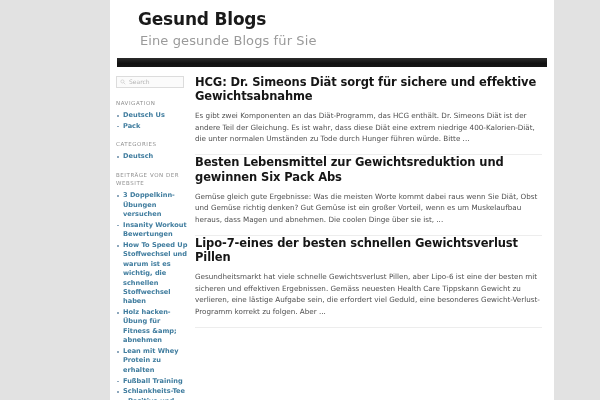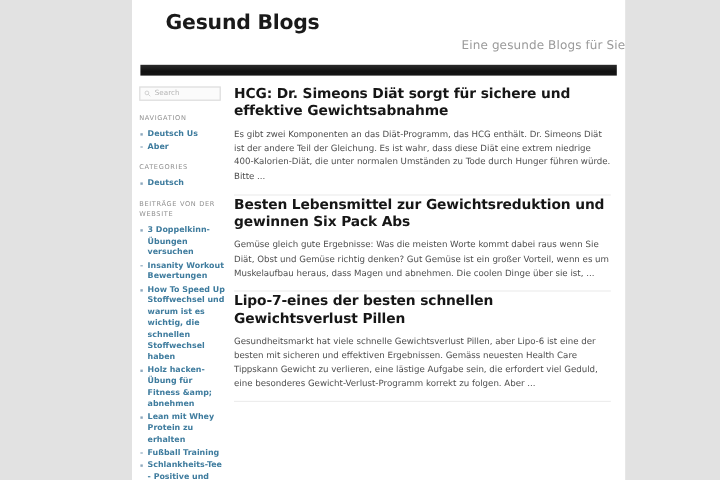--- a/index.html
+++ b/index.html
@@ -12,45 +12,44 @@
     overflow: hidden;
     background: #e2e2e2;
     font-family: "DejaVu Sans", "Liberation Sans", sans-serif;
     -webkit-font-smoothing: antialiased;
   }
 
   .page {
     position: absolute;
     left: 110px;
     top: 0;
-    width: 411px;
+    width: 444px;
     height: 400px;
     background: #ffffff;
     box-sizing: border-box;
     overflow: hidden;
   }
 
   
   .site-header {
     padding: 10px 0 6px 28px;
   }
   .site-title {
     font-size: 17px;
     font-weight: bold;
     color: #1a1a1a;
     letter-spacing: -0.2px;
     line-height: 1.1;
     margin: 0;
   }
   .site-desc {
-    font-size: 10px;
+    font-size: 13px;
     color: #9a9a9a;
     margin: 4px 0 0 2px;
     letter-spacing: 0.1px;
-    text-align: right;
   }
 
   .navbar {
     margin: 4px 7px 0 7px;
     height: 9px;
     background: #1a1a1a;
     background: linear-gradient(to bottom, #2b2b2b 0%, #111111 60%, #151515 100%);
   }
 
   
@@ -191,21 +190,21 @@
             <line x1="9.7" y1="9.7" x2="14" y2="14" stroke="#8a8a8a" stroke-width="1.8"></line>
           </svg>
         </span>
         <input class="search-input" type="text" placeholder="Search" style="">
       </div>
 
       <div class="widget">
         <h3 class="widget-title">Navigation</h3>
         <ul class="widget-list">
           <li><a href="#">Deutsch Us</a></li>
-          <li><a href="#">Aber</a></li>
+          <li><a href="#">Pack</a></li>
         </ul>
       </div>
 
       <div class="widget">
         <h3 class="widget-title">Categories</h3>
         <ul class="widget-list">
           <li><a href="#">Deutsch</a></li>
         </ul>
       </div>
 

